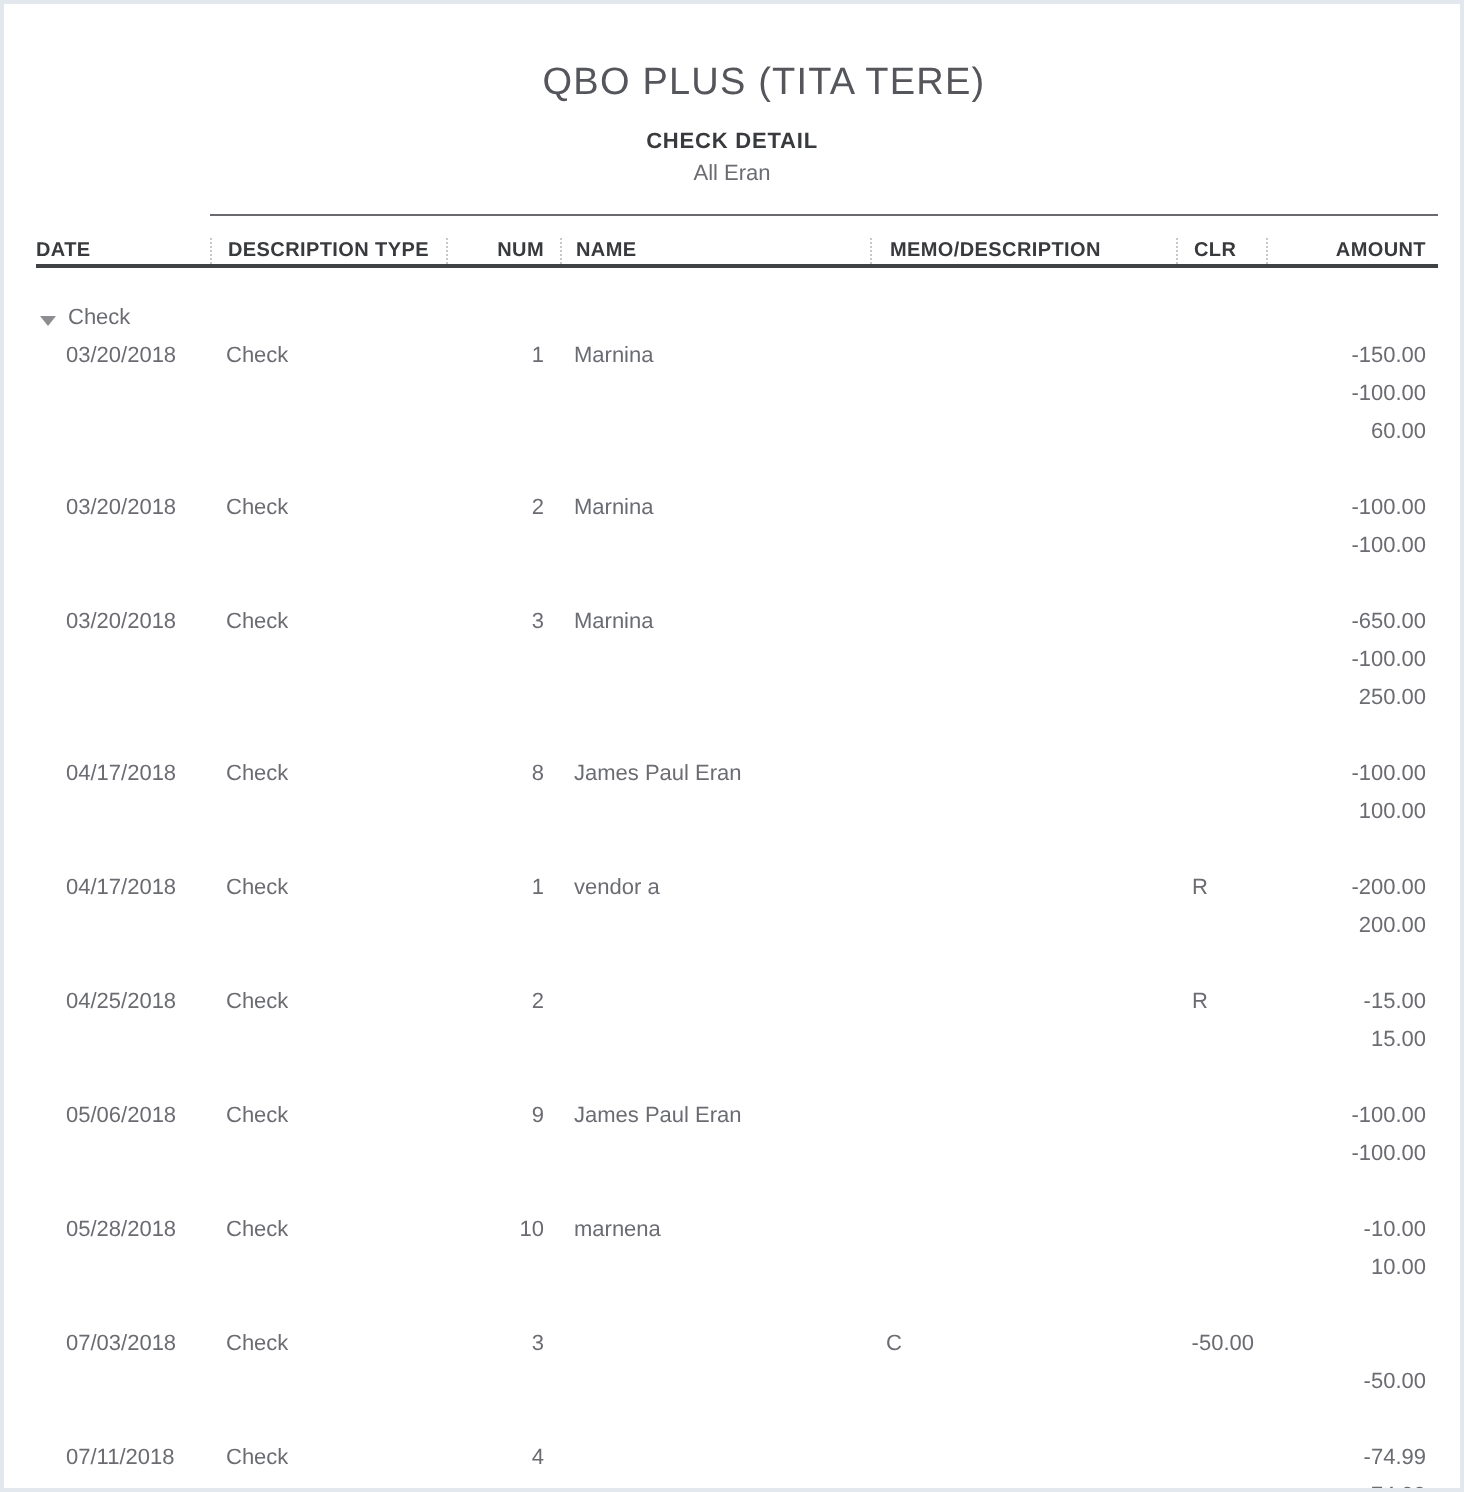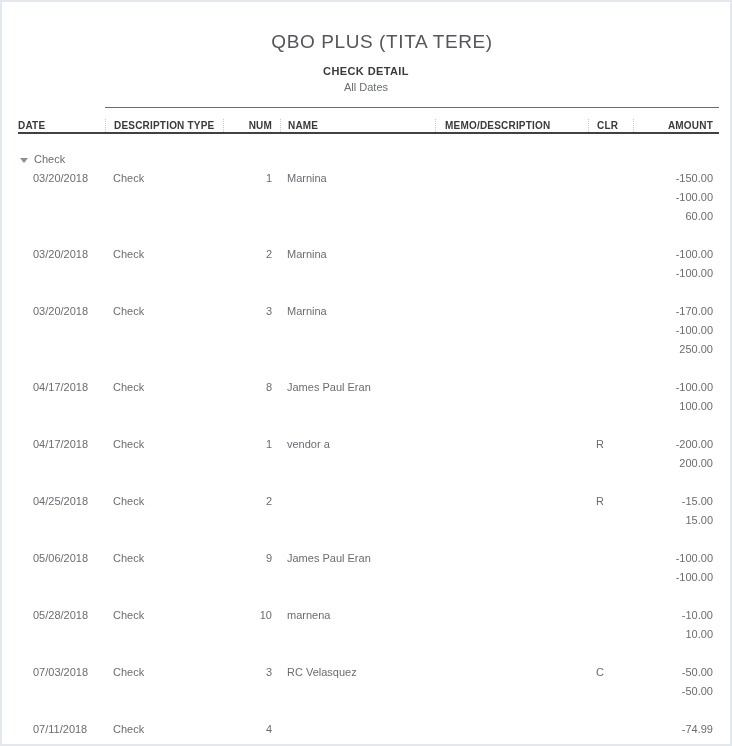--- a/index.html
+++ b/index.html
@@ -76,21 +76,21 @@
   .cell.amount { text-align: right; padding-right: 6px; }
 </style>
 </head>
 <body>
 
 <div class="page">
 
   <div class="report-header">
     <div class="company-title">QBO PLUS (TITA TERE)</div>
     <div class="report-title">CHECK DETAIL</div>
-    <div class="report-subtitle">All Dates</div>
+    <div class="report-subtitle">All Eran</div>
   </div>
 
   <div class="report-table">
 
     <div class="grid-row header-row">
       <div class="hcell h-date">DATE</div>
       <div class="hcell h-type">DESCRIPTION TYPE</div>
       <div class="hcell h-num">NUM</div>
       <div class="hcell h-name">NAME</div>
       <div class="hcell h-memo">MEMO/DESCRIPTION</div>
@@ -154,21 +154,21 @@
   </div>
         </div>
         <div class="tx-block">
           <div class="grid-row row">
     <div class="cell date">03/20/2018</div>
     <div class="cell type">Check</div>
     <div class="cell num">3</div>
     <div class="cell name">Marnina</div>
     <div class="cell memo"></div>
     <div class="cell clr"></div>
-    <div class="cell amount">-170.00</div>
+    <div class="cell amount">-650.00</div>
   </div>
           <div class="grid-row row">
     <div class="cell date"></div>
     <div class="cell type"></div>
     <div class="cell num"></div>
     <div class="cell name"></div>
     <div class="cell memo"></div>
     <div class="cell clr"></div>
     <div class="cell amount">-100.00</div>
   </div>
@@ -280,21 +280,20 @@
     <div class="cell memo"></div>
     <div class="cell clr"></div>
     <div class="cell amount">10.00</div>
   </div>
         </div>
         <div class="tx-block">
           <div class="grid-row row">
     <div class="cell date">07/03/2018</div>
     <div class="cell type">Check</div>
     <div class="cell num">3</div>
-    <div class="cell name">RC Velasquez</div>
     <div class="cell memo"></div>
     <div class="cell clr">C</div>
     <div class="cell amount">-50.00</div>
   </div>
           <div class="grid-row row">
     <div class="cell date"></div>
     <div class="cell type"></div>
     <div class="cell num"></div>
     <div class="cell name"></div>
     <div class="cell memo"></div>

